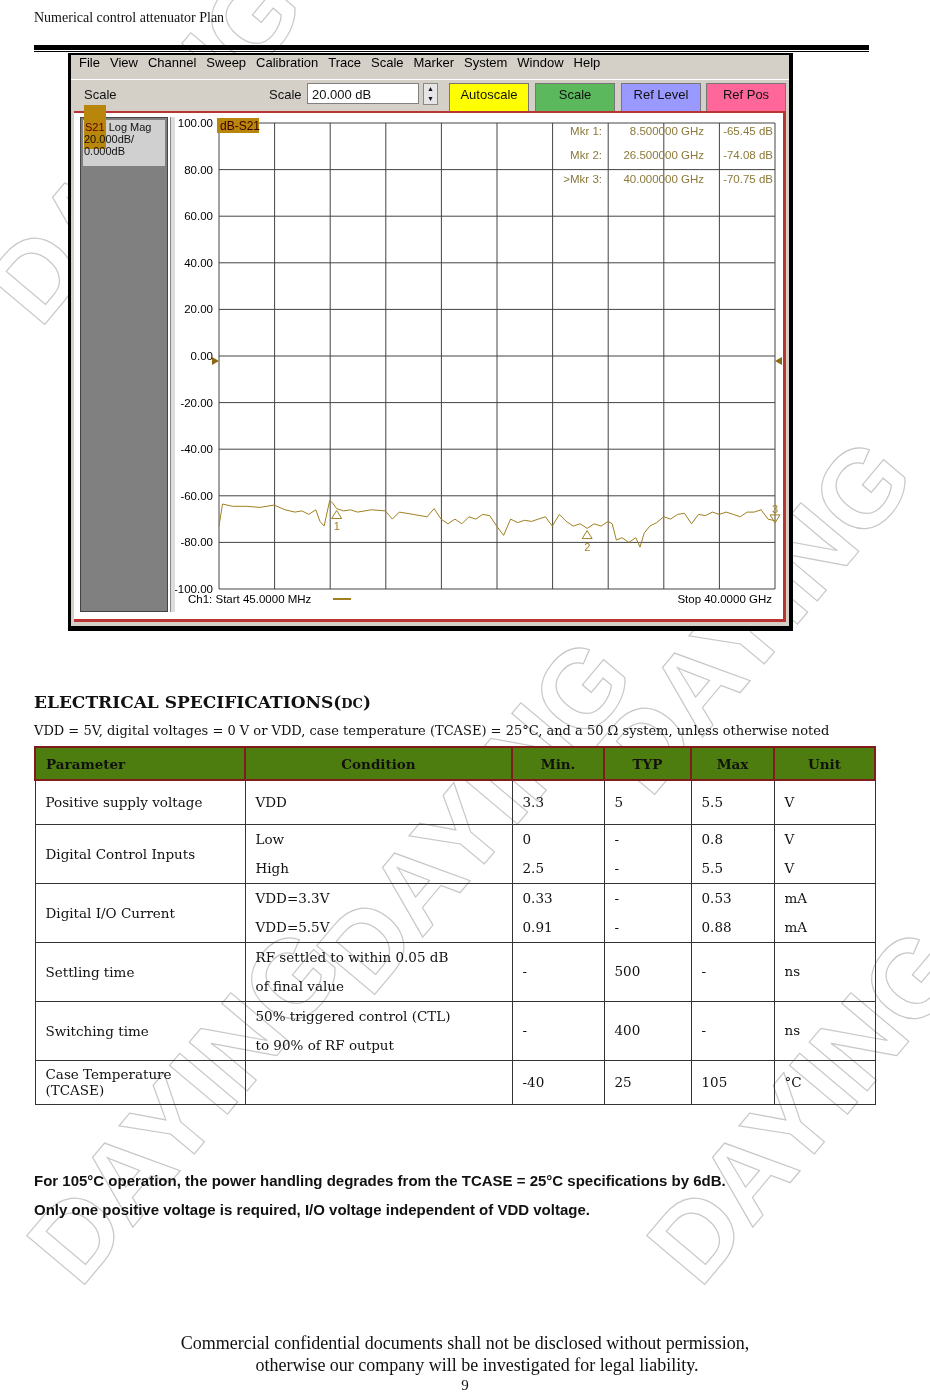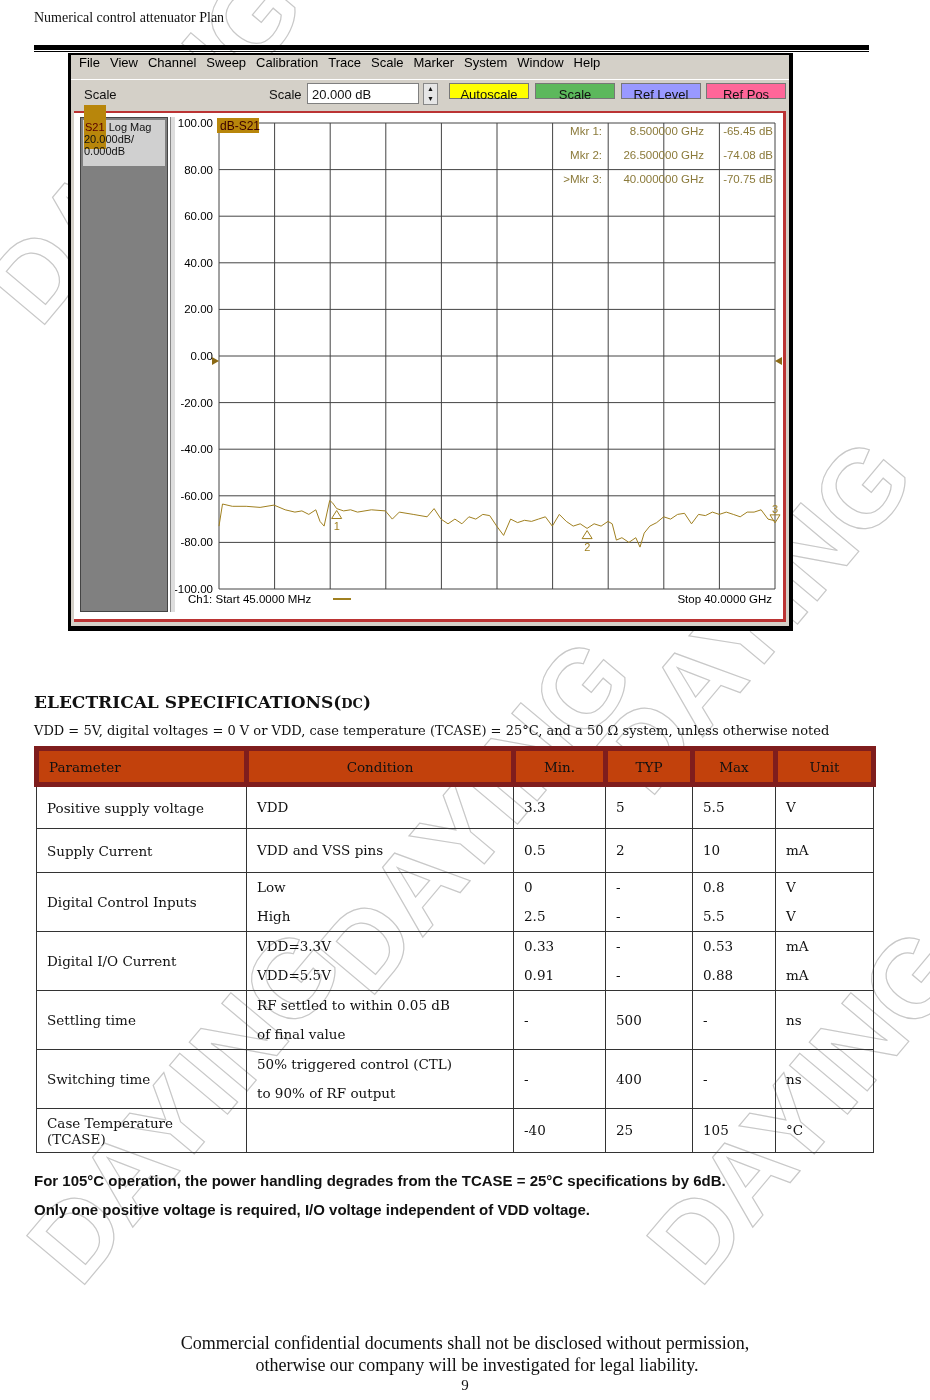--- a/index.html
+++ b/index.html
@@ -17,38 +17,38 @@
              font-family:"Liberation Sans", sans-serif; font-size:13px; display:flex; align-items:flex-start; }
   .menubar span { margin-left:8px; margin-right:2px; color:#000; }
   .toolbar { position:absolute; left:0; top:24px; width:718px; height:30px; background:#d4d0c8;
              font-family:"Liberation Sans", sans-serif; font-size:13px; border-top:1px solid #fff; }
   .tb-label { position:absolute; top:7px; }
   .scale-input { position:absolute; left:236px; top:3px; width:112px; height:21px; background:#fff;
                  border:1px solid #808080; font-size:13px; line-height:21px; padding-left:4px; box-sizing:border-box;
                  font-family:"Liberation Sans", sans-serif; }
   .spinner { position:absolute; left:352px; top:3px; width:15px; height:22px; background:#e6e6e6; border:1px solid #888; box-sizing:border-box; }
   .spinner div { height:10px; font-size:7px; text-align:center; line-height:10px; }
-  .tbtn { position:absolute; top:3px; height:16px; width:80px; border:1px solid #777; box-sizing:border-box;
+  .tbtn { position:absolute; top:3px; height:40px; width:80px; border:1px solid #777; box-sizing:border-box;
           font-family:"Liberation Sans", sans-serif; font-size:13px; text-align:center; line-height:22px; }
   .chart-area { position:absolute; left:3px; top:56px; width:712px; height:511px; background:#fff;
                 border-top:2px solid #b33; border-bottom:3px solid #b33; border-right:3px solid #b33; box-sizing:border-box; }
   .leftpanel { position:absolute; left:6px; top:4px; width:88px; height:495px; background:#808080; border:1px solid #444; box-sizing:border-box; }
   .trace-box { position:absolute; left:2px; top:2px; width:82px; height:46px; background:#d0d0d0;
                font-family:"Liberation Sans", sans-serif; font-size:11px; line-height:12px; padding:1px; box-sizing:border-box; }
   .s21tag { background:#b8860b; color:#5a0000; padding:16px 1px; }
   .sep { position:absolute; left:96px; top:4px; width:4px; height:495px; background:#ddd; border-left:1px solid #888; }
   svg text { font-family:"Liberation Sans", sans-serif; }
 
   
   .spec-title { position:absolute; left:34px; top:692px; font-family:"DejaVu Serif", serif; font-weight:bold; font-size:17px; }
   .spec-title small { font-size:13px; }
   .spec-sub { position:absolute; left:34px; top:723px; font-family:"DejaVu Serif", serif; font-size:13px; }
   table.spec { position:absolute; left:34px; top:746px; width:842px; border-collapse:collapse;
                font-family:"DejaVu Serif", serif; font-size:13.5px; }
-  table.spec th { background:#c2410c; font-weight:normal; height:29px; border:5px solid #7f1d1d; text-align:center; }
+  table.spec th { background:#4d7c0f; font-weight:bold; height:29px; border:2px solid #7f1d1d; text-align:center; }
   table.spec th:first-child { text-align:left; padding-left:10px; }
   table.spec td { border:1px solid #333; padding:0 10px; vertical-align:middle; }
   table.spec td .l { display:block; line-height:29px; }
   .notes { position:absolute; left:34px; top:1172px; font-family:"Liberation Sans", sans-serif; font-weight:bold; font-size:15px; }
   .notes div { height:29px; }
   .notes .indent { padding-left:36px; }
   .footer { position:absolute; left:0; width:930px; text-align:center; font-family:"Liberation Serif", serif; font-size:18px; }
 </style>
 </head>
 <body>
@@ -211,38 +211,20 @@
         <td>
           <span class="l">5</span>
         </td>
         <td>
           <span class="l">5.5</span>
         </td>
         <td>
           <span class="l">V</span>
         </td>
       </tr>
-      <tr style="height: 44px;">
-        <td>Supply Current</td>
-        <td>
-          <span class="l">VDD and VSS pins</span>
-        </td>
-        <td>
-          <span class="l">0.5</span>
-        </td>
-        <td>
-          <span class="l">2</span>
-        </td>
-        <td>
-          <span class="l">10</span>
-        </td>
-        <td>
-          <span class="l">mA</span>
-        </td>
-      </tr>
       <tr style="height: 58px;">
         <td>Digital Control Inputs</td>
         <td>
           <span class="l">Low</span>
           <span class="l">High</span>
         </td>
         <td>
           <span class="l">0</span>
           <span class="l">2.5</span>
         </td>

